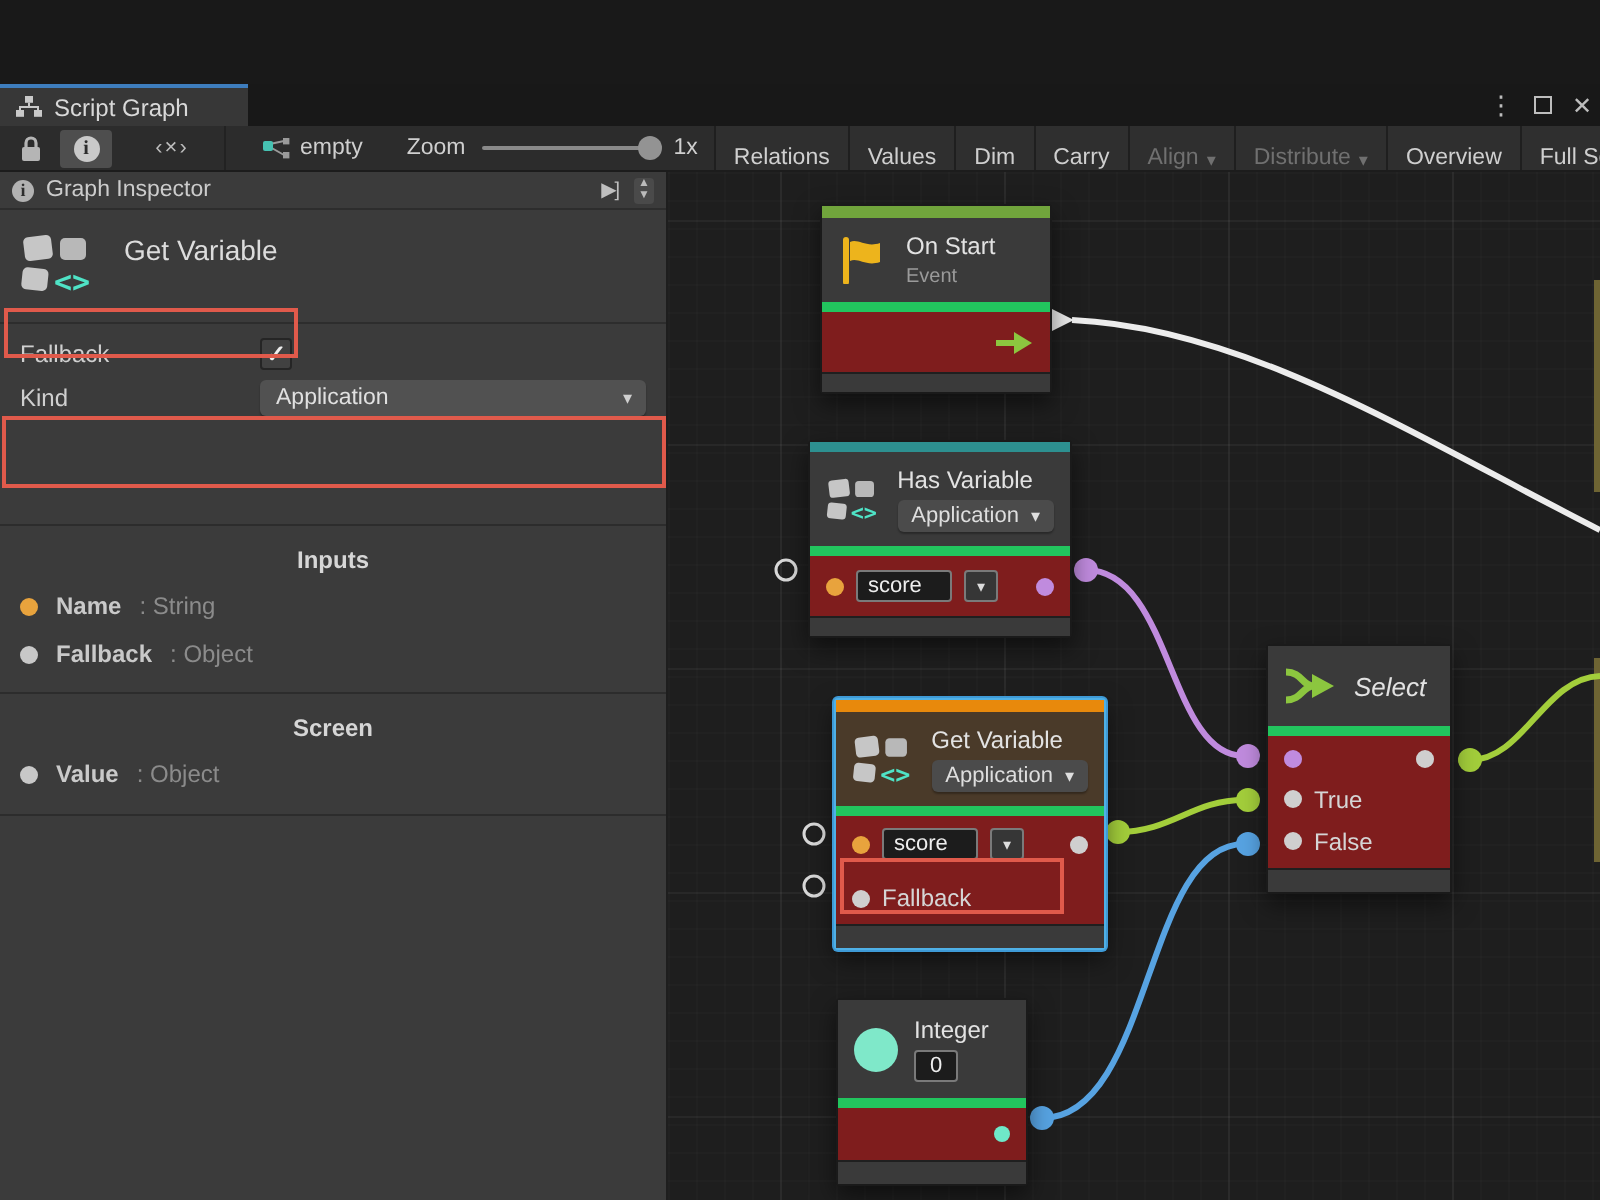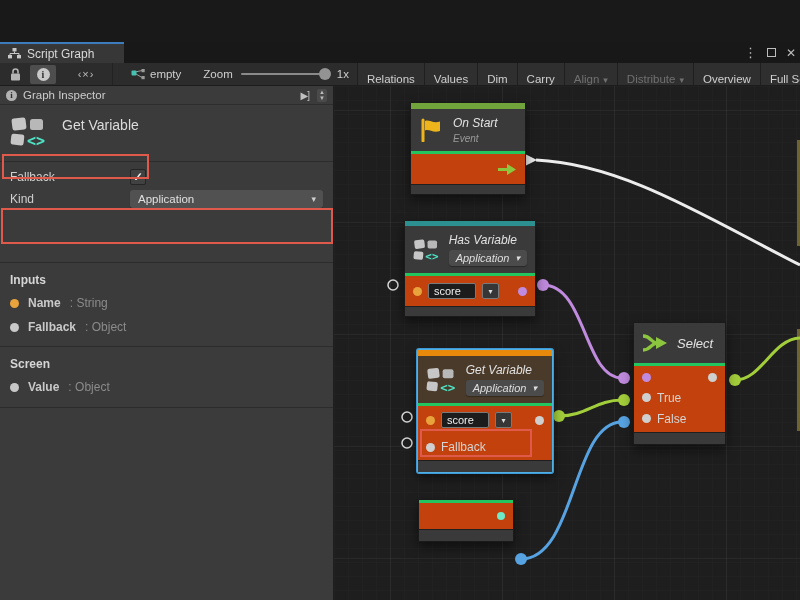--- a/index.html
+++ b/index.html
@@ -65,21 +65,21 @@
     box-shadow:0 1px 1px rgba(0,0,0,.3); }
   .select-box .dd-arrow { position:absolute; right:7px; top:4px; color:#cfcfcf; }
 
   .hl-red { position:absolute; border:2px solid #E05A4B; pointer-events:none; z-index:50; }
 
   .warning-box { position:absolute; left:2px; top:123px; width:330px; height:34px; background:#3f3f3f;
     display:flex; align-items:center; gap:12px; padding:0 12px; }
   .warning-text { font-size:11px; color:#b9b9b9; }
 
   .section-divider { height:1px; background:#2c2c2c; margin:0; }
-  .section-h { font-size:12px; font-weight:bold; color:#d6d6d6; padding:10px 10px 4px 10px; }
+  .section-h { font-size:12px; font-weight:bold; color:#d6d6d6; padding:10px 10px 4px 10px;text-align:center; }
   .port-row { display:flex; align-items:center; gap:9px; padding:5px 10px; font-size:12px; }
   .port-dot-s { width:9px; height:9px; border-radius:50%; flex:none; }
   .port-name { font-weight:bold; color:#c9c9c9; }
   .port-type { color:#8b8b8b; }
   .insp-bottom { position:absolute; left:0; bottom:0; width:100%; height:8px; background:#333; border-top:1px solid #2a2a2a; }
 
   
   .canvas { position:relative; width:466px; height:556px; background-color:#1e1e1e;
     background-image:
       linear-gradient(rgba(255,255,255,0.045) 1px, transparent 1px),
@@ -87,26 +87,26 @@
       linear-gradient(rgba(255,255,255,0.013) 1px, transparent 1px),
       linear-gradient(90deg, rgba(255,255,255,0.013) 1px, transparent 1px);
     background-size:112px 112px, 112px 112px, 14px 14px, 14px 14px;
     background-position:0 24px, 56px 0, 0 0, 0 0; overflow:hidden; }
   .wires { position:absolute; left:0; top:0; width:466px; height:556px; pointer-events:none; z-index:5; }
 
   .node { position:absolute; background:#2f2f2f; border:1px solid #1a1a1a; border-radius:2px;
     box-shadow:0 5px 12px rgba(0,0,0,.5); color:#dcdcdc; z-index:10; }
   .node-bar { height:6px; }
   .node-header { display:flex; align-items:center; gap:8px; padding:7px 8px; background:#3a3a3a; }
-  .node-titlecol { display:flex; flex-direction:column; gap:3px;font-style:italic; }
+  .node-titlecol { display:flex; flex-direction:column; gap:3px; }
   .node-title { font-size:12px; color:#e2e2e2; white-space:nowrap; }
   .node-sub { font-size:10px; color:#9a9a9a; }
   .node-dd { display:flex; align-items:center; justify-content:space-between; gap:6px; background:#4b4b4b;
     border-radius:3px; padding:2px 7px; font-size:11px; color:#dedede; box-shadow:0 1px 1px rgba(0,0,0,.3); }
-  .node-body { background:#c2410c; border-top:3px solid #22c55e; }
+  .node-body { background:#7f1d1d; border-top:5px solid #22c55e; }
   .node-row { display:flex; align-items:center; gap:6px; padding:0 8px; }
   .node-footer { height:10px; background:#3a3a3a; border-top:1px solid #1f1f1f; }
   .dot { width:9px; height:9px; border-radius:50%; flex:none; }
   .dot-orange { background:#E8A33D; } .dot-purple { background:#C08BDE; }
   .dot-gray { background:#cfcfcf; } .dot-mint { background:#6FE8C8; }
   .mini-field { height:16px; background:#1c1c1c; border:1px solid #7a7a7a; border-radius:2px;
     color:#eee; font-size:11px; display:flex; align-items:center; padding:0 5px; }
   .mini-btn { width:17px; height:16px; background:#363636; border:1px solid #7a7a7a; border-radius:2px;
     display:flex; align-items:center; justify-content:center; }
   .mini-btn .dd-arrow { font-size:8px; color:#ddd; }
@@ -412,20 +412,29 @@
           <div class="node-row" style="height:21px;">
             <span class="dot dot-gray"></span>
             <span style="font-size:12px; color:#d5d5d5;">False</span>
           </div>
           <div style="height:3px"></div>
         </div>
         <div class="node-footer" style="height:12px;"></div>
       </div>
 
       <div class="node" style="left:84px; top:413px; width:96px;">
+        <div class="node-header" style="padding:8px 8px;">
+          <span style="width:22px; height:22px; border-radius:50%; background:#7FE8C9; flex:none;"></span>
+          <div class="node-titlecol">
+            <span class="node-title">Integer</span>
+            <span class="mini-field" style="width:22px; justify-content:center;">
+                <span>0</span>
+              </span>
+          </div>
+        </div>
         <div class="node-body">
           <div class="node-row" style="height:26px; justify-content:flex-end;">
             <span class="dot dot-mint" style="width:8px; height:8px;"></span>
           </div>
         </div>
         <div class="node-footer" style="height:12px;"></div>
       </div>
 
     </div>
   </div>

